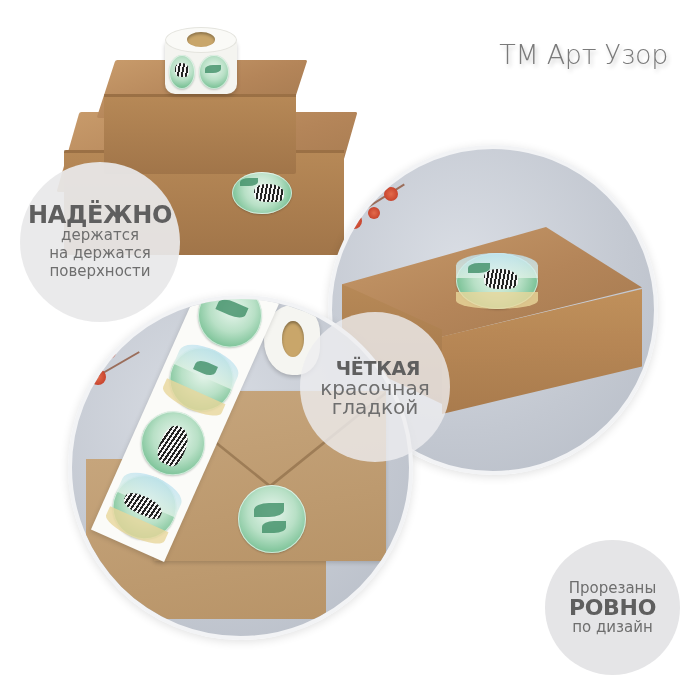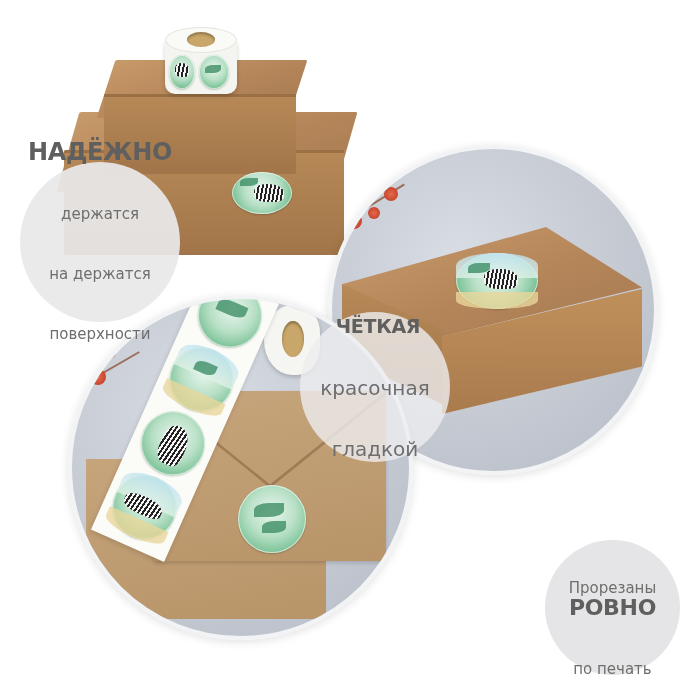--- a/index.html
+++ b/index.html
@@ -61,39 +61,40 @@
   .roll .rim { position: absolute; left: 0; top: 0; width: 72px; height: 26px; background: #fafaf7; border-radius: 50%; border: 1px solid #e4e4de; }
   .roll .core { position: absolute; left: 22px; top: 5px; width: 28px; height: 15px; background: #c9a66a; border-radius: 50%; box-shadow: inset 0 2px 3px rgba(0,0,0,0.3); }
 
   
   .badge {
     position: absolute; border-radius: 50%; text-align: center;
     display: flex; flex-direction: column; justify-content: center; align-items: center;
     color: #676767; font-family: "DejaVu Sans", sans-serif;
   }
   .badge .strong { font-weight: bold; font-size: 24px; line-height: 21px; color: #5f5f5f; letter-spacing: -0.3px; }
-  .badge .light { font-size: 15px; line-height: 18px; color: #6e6e6e; font-weight: normal; margin-top: 42px; }
+  .badge .light { font-size: 15px; line-height: 18px; color: #6e6e6e; font-weight: normal; }
   .badge-reliable { left: 20px; top: 162px; width: 160px; height: 160px; background: rgba(232,232,234,0.93); }
   .badge-print { left: 300px; top: 312px; width: 150px; height: 150px; background: rgba(238,238,240,0.8); }
   .badge-print .strong { font-size: 19px; margin-left: 6px; }
   .badge-print .light { font-size: 20px; line-height: 19px; }
   .badge-cut { left: 545px; top: 540px; width: 135px; height: 135px; background: #e5e5e7; }
   .badge-cut .strong { font-size: 22px; }
 
   
   .branch { position: absolute; height: 2px; background: #9b6e5b; transform-origin: left center; }
   .blossom { position: absolute; width: 12px; height: 12px; border-radius: 50%; background: radial-gradient(circle, #e36b4c 0%, #c8452e 70%, rgba(200,69,46,0) 100%); }
 
   
   .envelope { position: absolute; background: linear-gradient(170deg, #c6a57c 0%, #b89468 100%); }
 </style>
 </head>
 <body>
 
 <div class="title">
+  <div>ТМ Арт Узор</div>
 </div>
 
 <div>
   <div class="box kraft big-box-top"></div>
   <div class="box kraft-side big-box-front"></div>
   <div class="box kraft small-box-top"></div>
   <div class="box kraft-side small-box-front"></div>
 
   <div class="sticker" style="left:232px; top:172px; width:60px; height:42px;">
     <div class="leaf" style="left:8px; top:6px; width:18px; height:8px;"></div>
@@ -181,14 +182,14 @@
 
 <div class="badge badge-print">
   <div class="strong">ЧЁТКАЯ</div>
   <div class="light">красочная</div>
   <div class="light">гладкой</div>
 </div>
 
 <div class="badge badge-cut">
   <div class="light">Прорезаны</div>
   <div class="strong">РОВНО</div>
-  <div class="light">по печать</div>
+  <div class="light">по дизайн</div>
 </div>
 
 </body></html>

